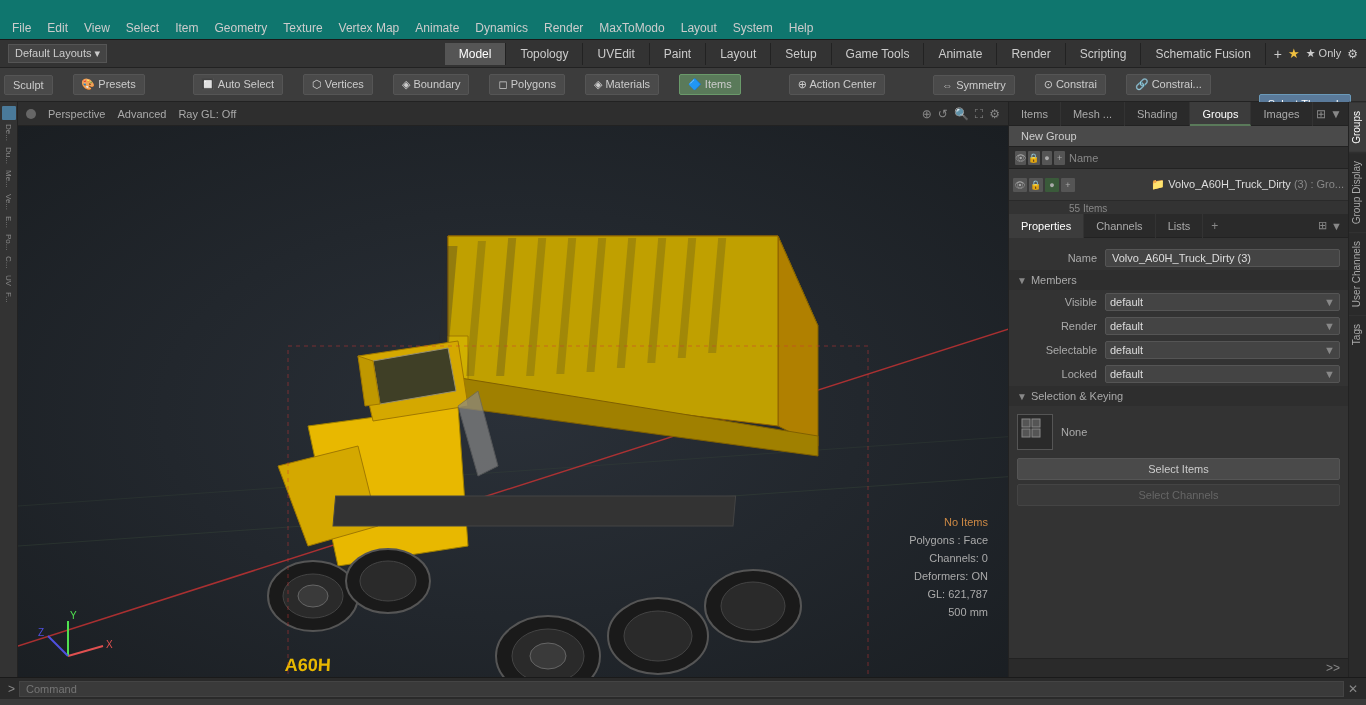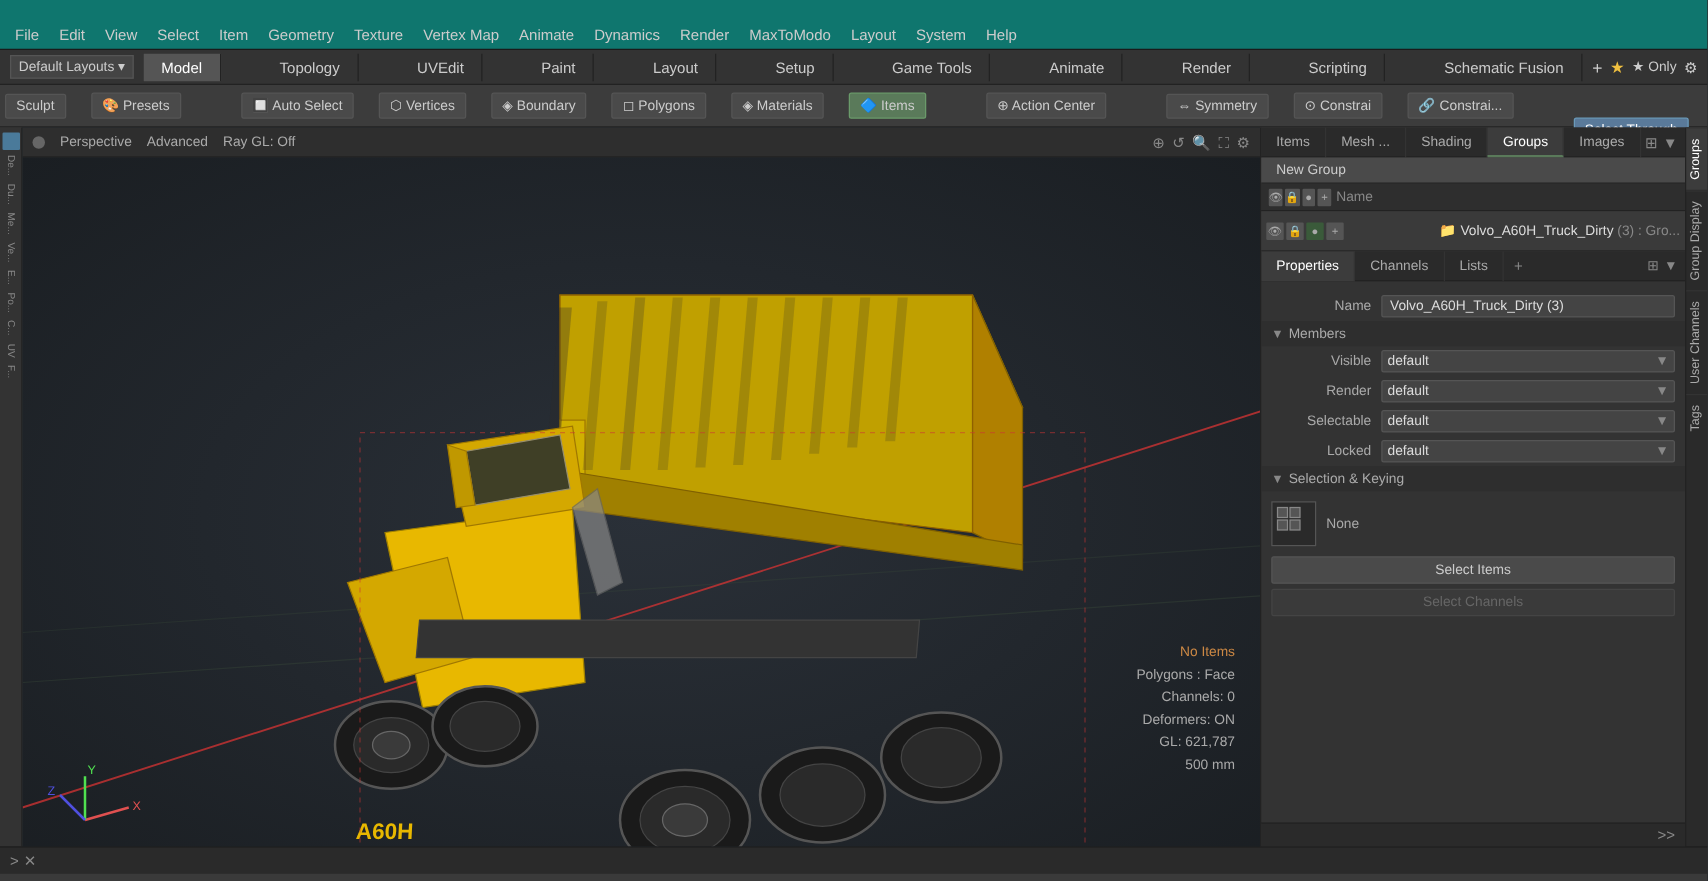--- a/index.html
+++ b/index.html
@@ -6,21 +6,21 @@
     body { background: #3a3a3a; color: #ccc; font-family: Arial, sans-serif; font-size: 12px; width: 1366px; height: 705px; overflow: hidden; }
 
     
     #menubar { display: flex; align-items: flex-end; background: #0f766e; height: 40px; padding: 0 4px; border-bottom: 1px solid #1a1a1a; }
     .menu-item { padding: 0 8px; color: #ccc; cursor: pointer; font-size: 12px; line-height: 22px; }
 
     
     #layoutbar { display: flex; align-items: center; background: #333; height: 28px; border-bottom: 1px solid #222; }
     .layout-left { display: flex; align-items: center; padding: 0 8px; }
     .layout-dropdown { background: #444; color: #ccc; border: 1px solid #555; padding: 2px 6px; font-size: 11px; cursor: pointer; }
-    .layout-tabs { display: flex; flex: 1; justify-content: space-between; }
+    .layout-tabs { display: flex; flex: 1; justify-content: flex-end; }
     .layout-tab { padding: 4px 14px; color: #ccc; font-size: 12px; cursor: pointer; border-right: 1px solid #222; }
     .layout-tab.active { background: #555; color: #fff; }
     .layout-right { display: flex; align-items: center; padding: 0 8px; gap: 6px; }
     .layout-star { color: #f0c040; font-size: 13px; }
     .layout-only { color: #ccc; font-size: 11px; }
     .layout-plus { color: #ccc; font-size: 14px; cursor: pointer; }
     .layout-gear { color: #ccc; font-size: 12px; cursor: pointer; }
 
     
     #toolbar { display: flex; align-items: center; background: #3c3c3c; height: 34px; border-bottom: 1px solid #222; gap: 20px; padding: 0 4px; }
@@ -331,20 +331,21 @@
           <div class="gi-icon">🔒</div>
           <div class="gi-icon" style="background:#3a5a3a;">●</div>
           <div class="gi-icon">+</div>
         </div>
         <div class="gi-name">
           <span style="color:#5a9a5a;">📁</span>
           <span>Volvo_A60H_Truck_Dirty</span>
           <span style="color:#888;">(3) : Gro...</span>
         </div>
       </div>
+      <div style="padding-left:60px;color:#888;font-size:10px;padding-top:2px;">55 Items</div>
     </div>
 
     <div id="props-area">
 
       <div id="props-tabs">
         <div class="prop-tab active">Properties</div>
         <div class="prop-tab">Channels</div>
         <div class="prop-tab">Lists</div>
         <div class="prop-tab-plus">+</div>
         <div class="prop-tab-right">
@@ -433,14 +434,15 @@
     <div class="vtab active">Groups</div>
     <div class="vtab">Group Display</div>
     <div class="vtab">User Channels</div>
     <div class="vtab">Tags</div>
   </div>
 
 </div>
 
 <div id="cmdbar">
   <span class="cmd-arrow">&gt;</span>
+  <input type="text" class="cmd-input" placeholder="Command" style="">
   <span class="cmd-clear">✕</span>
 </div>
 
 </body></html>

